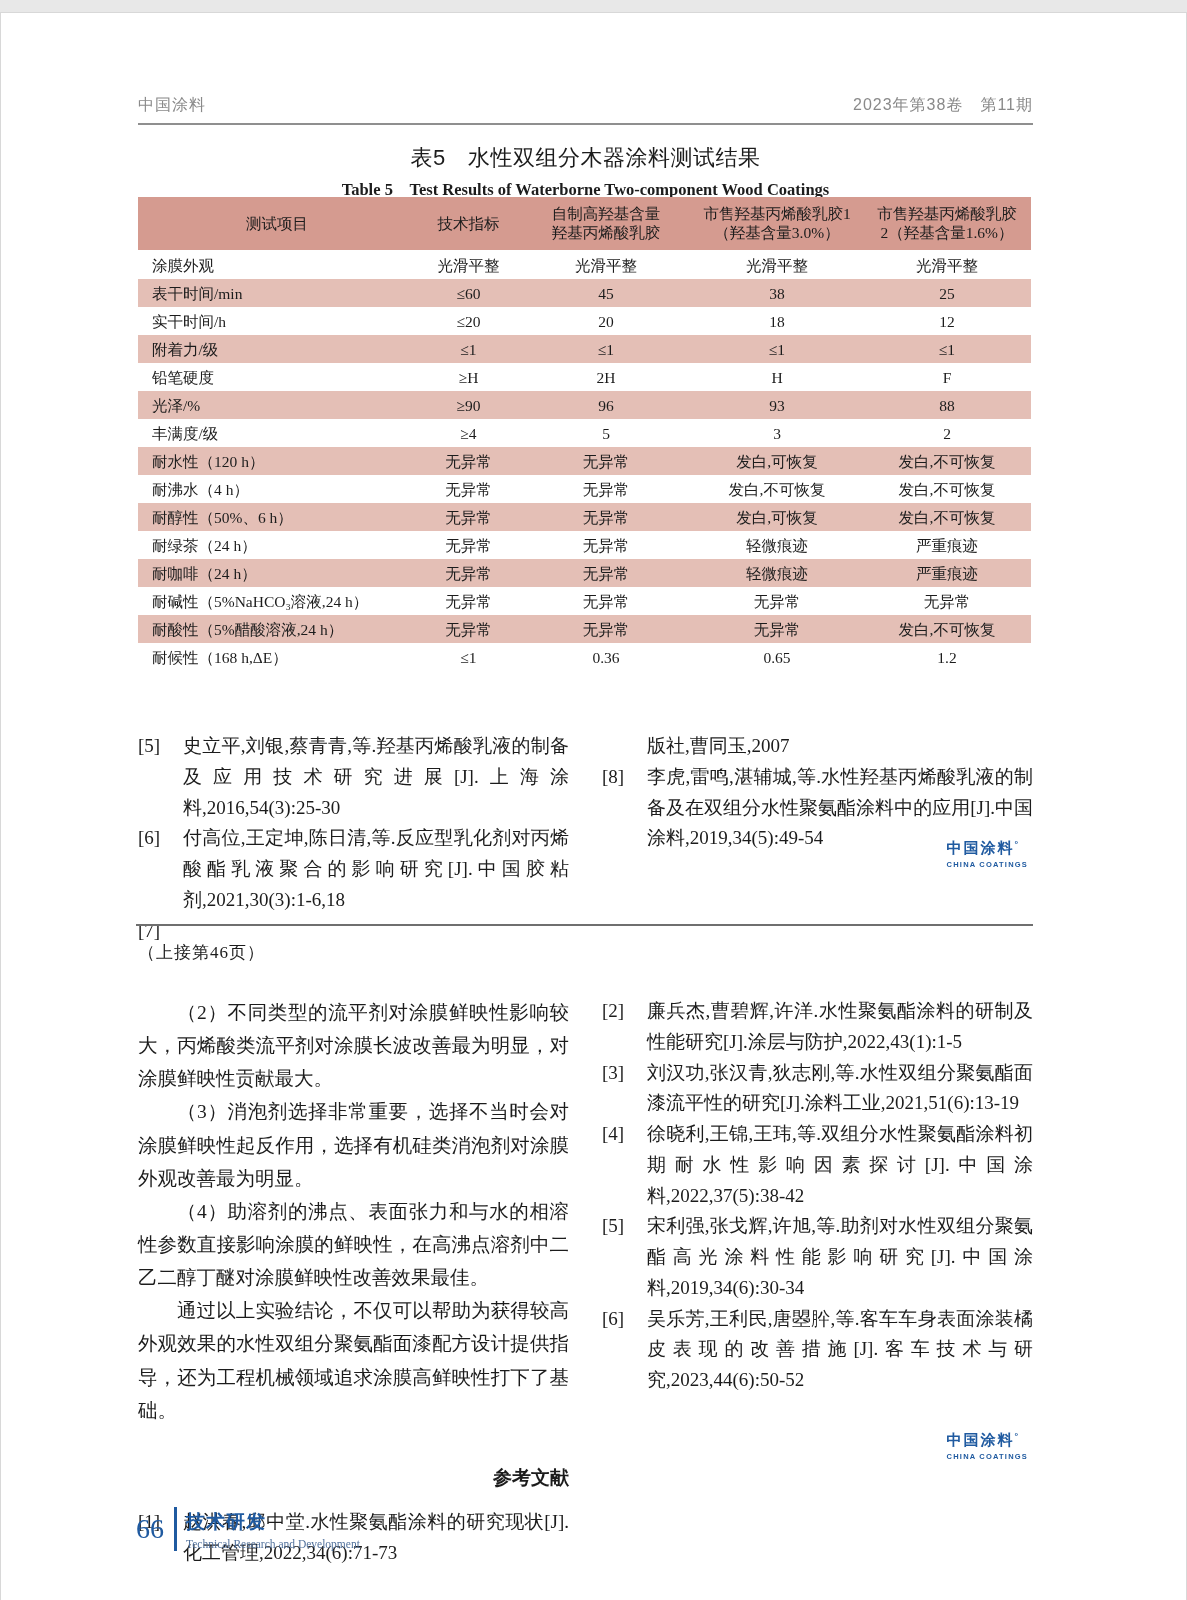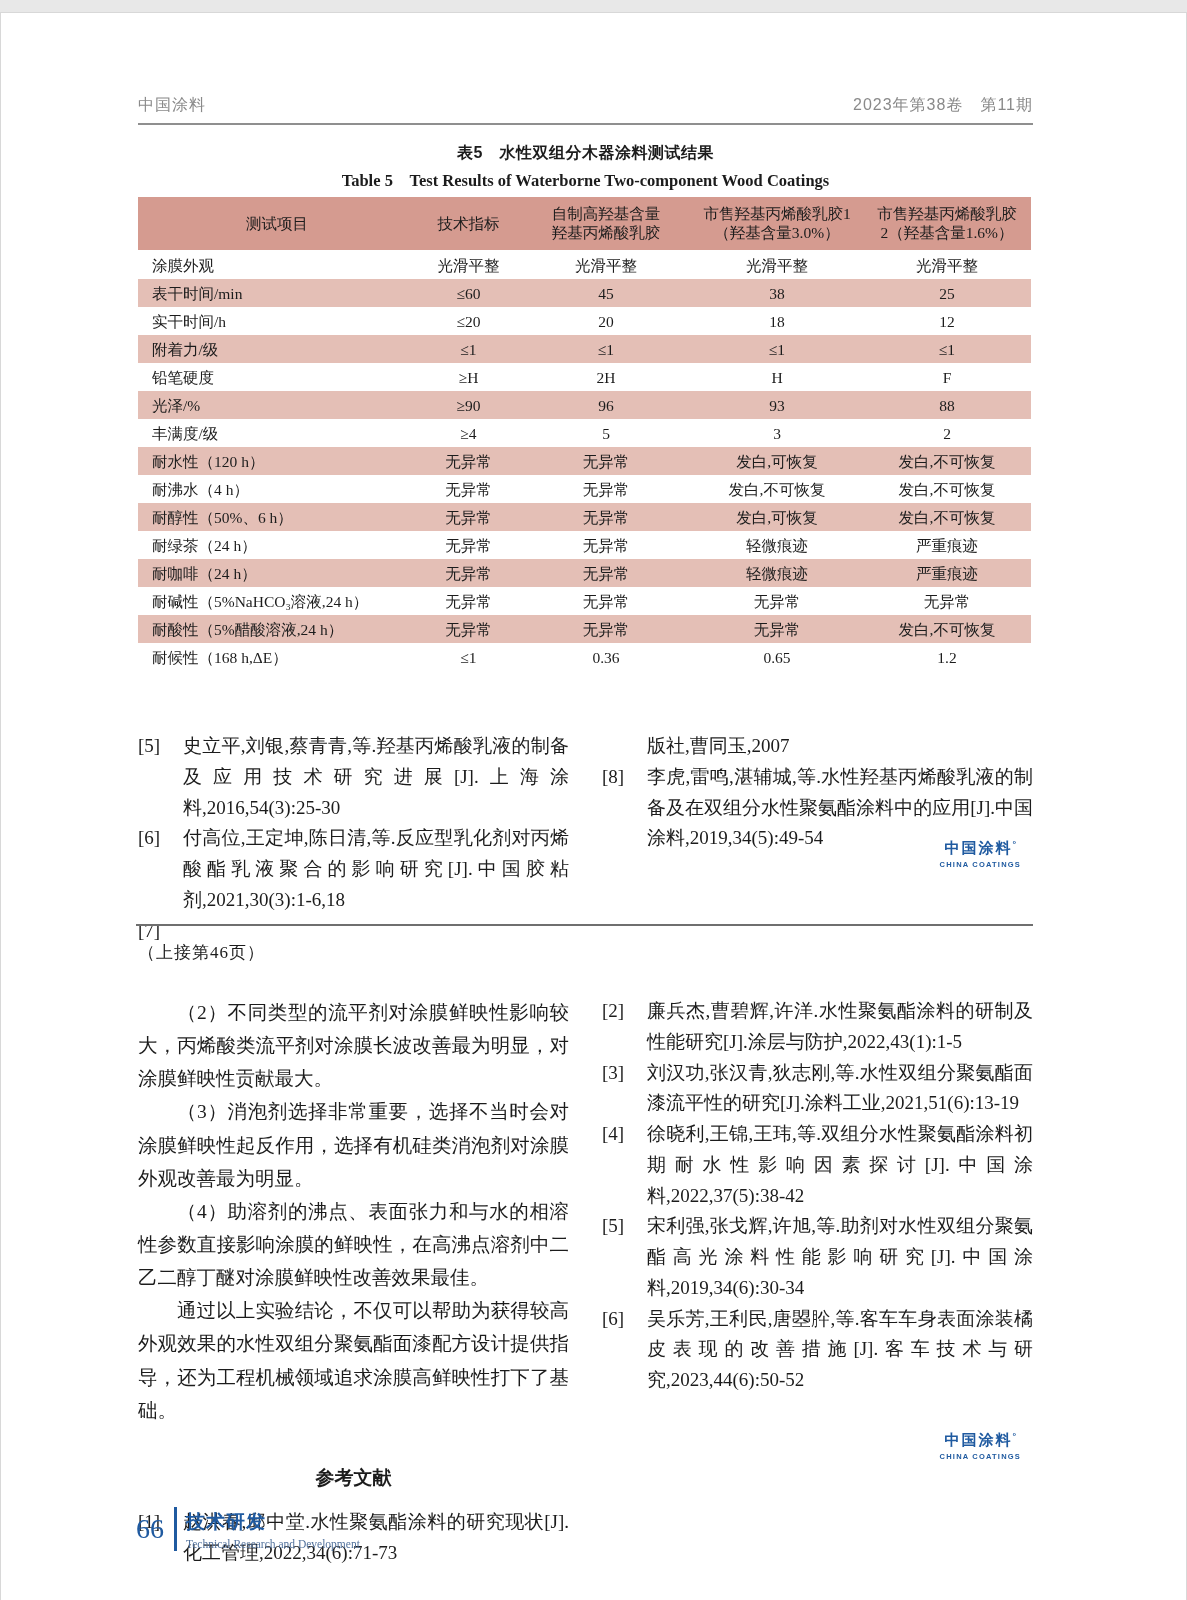--- a/index.html
+++ b/index.html
@@ -15,21 +15,21 @@
     position:absolute; top:82px; left:137px; width:895px;
     display:flex; justify-content:space-between; align-items:flex-end;
     padding-bottom:7px; border-bottom:2px solid #8f8f8f;
     color:#8a8a8a; font-size:16px; letter-spacing:1px;
     font-family:"Liberation Sans","DejaVu Sans",sans-serif;
   }
   
   .table-titles { position:absolute; top:130px; left:137px; width:895px; text-align:center; }
   .table-title-zh {
     font-family:"Liberation Sans","DejaVu Sans",sans-serif;
-    font-weight:bold; font-size:16px; letter-spacing:.5px;
+    font-weight:normal; font-size:22px; letter-spacing:.5px;
   }
   .table-title-en { margin-top:6px; font-weight:bold; font-size:16.5px; }
   
   .results-table {
     position:absolute; top:184px; left:137px; width:893px;
     border-collapse:collapse; table-layout:fixed;
     font-size:15.5px; line-height:1.25;
   }
   .results-table th {
     background:var(--header-bg,#d59b90);
@@ -55,27 +55,27 @@
   
   .body-cols {
     position:absolute; top:983px; left:137px; width:895px;
     display:flex; gap:33px;
   }
   .body-col { width:431px; }
   .body-paragraphs p {
     font-size:19.5px; line-height:1.7; text-indent:2em; text-align:justify;
   }
   .refs-heading {
-    margin-top:38px; margin-bottom:16px; text-align:center;
+    margin-top:38px; margin-bottom:16px; text-align:right;
     font-family:"Liberation Sans","DejaVu Sans",sans-serif;
     font-weight:bold; font-size:19px;
   }
   .refs-bottom { font-size:19px; line-height:1.62; }
   
-  .brand-logo { position:absolute; right:165px; text-align:center; color:var(--accent,#1f5aa0); }
+  .brand-logo { position:absolute; right:158px; color:var(--accent,#1f5aa0); }
   .brand-logo-1 { top:826px; }
   .brand-logo-2 { top:1418px; }
   .brand-logo .logo-zh {
     font-family:"Liberation Sans","DejaVu Sans",sans-serif;
     font-weight:bold; font-size:15px; letter-spacing:2px; white-space:nowrap;
   }
   .brand-logo .logo-mark { font-size:9px; vertical-align:super; letter-spacing:0; }
   .brand-logo .logo-en {
     font-family:"Liberation Sans","DejaVu Sans",sans-serif;
     font-weight:bold; font-size:7.5px; letter-spacing:1.2px; margin-top:2px; white-space:nowrap;

